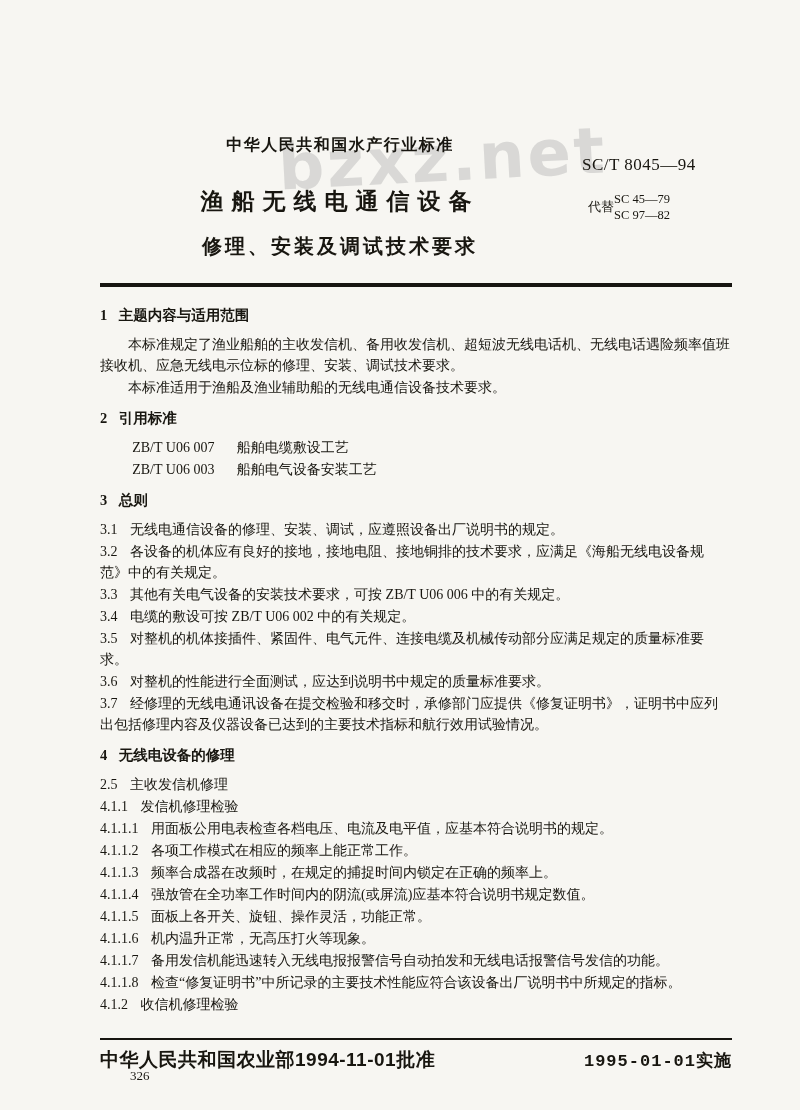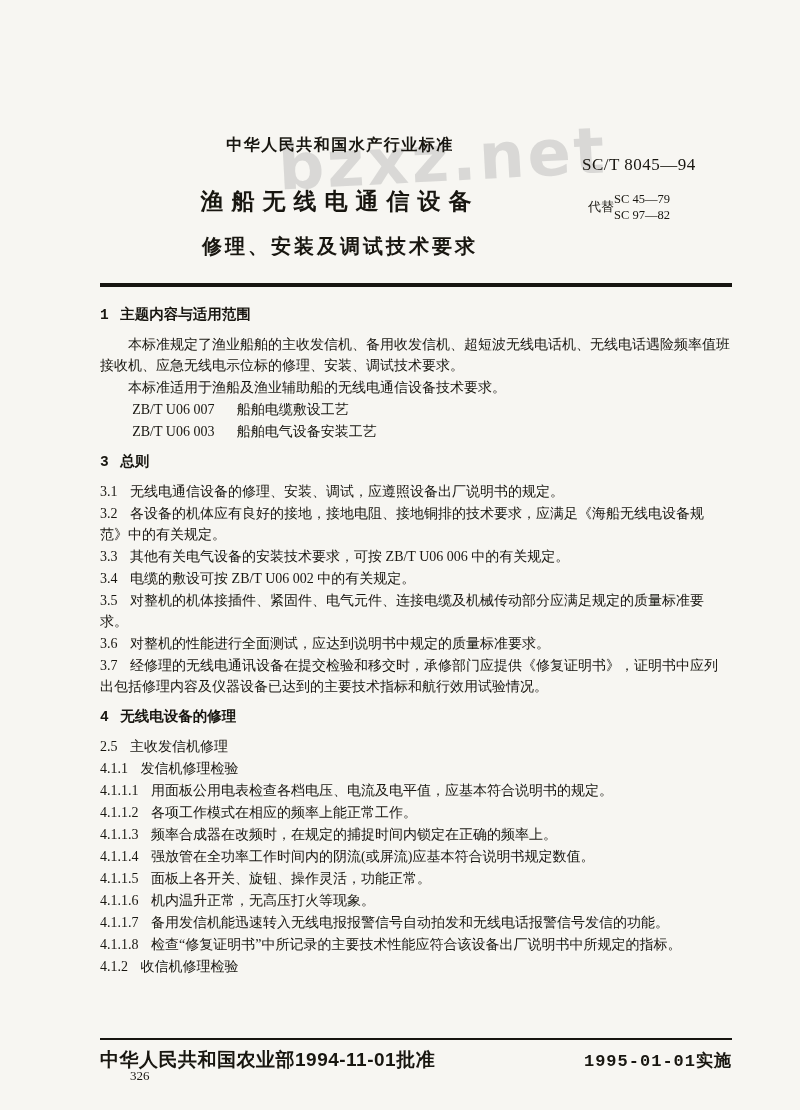--- a/index.html
+++ b/index.html
@@ -117,21 +117,21 @@
     top: 305px;
     left: 100px;
     width: 632px;
     font-size: 14px;
     line-height: 21px;
     z-index: 2;
   }
   .block { margin: 1px 0; }
   .block .num { margin-right: 0.9em; }
   .heading {
-    font-family: Liberation Mono, monospace;
+    font-family: Liberation Serif, serif;
     font-weight: bold;
     font-size: 14.5px;
     margin: 10px 0 8px;
   }
   .doc-body .heading:first-child { margin-top: 0; }
   .heading .num { margin-right: 0.8em; }
   .para { text-indent: 2em; }
   .ref { margin-left: 2.3em; }
   .ref .num { margin-right: 1.6em; }
   .ref .txt {
@@ -193,20 +193,21 @@
       </div>
     </div>
   </header>
 
   <div class="rule-top"></div>
 
   <main class="doc-body" id="doc-body">
       <div class="block heading"><span class="num">1</span><span class="txt">主题内容与适用范围</span></div>
       <div class="block para"><span class="txt">本标准规定了渔业船舶的主收发信机、备用收发信机、超短波无线电话机、无线电话遇险频率值班接收机、应急无线电示位标的修理、安装、调试技术要求。</span></div>
       <div class="block para"><span class="txt">本标准适用于渔船及渔业辅助船的无线电通信设备技术要求。</span></div>
+      <div class="block heading"><span class="num">2</span><span class="txt">引用标准</span></div>
       <div class="block ref"><span class="num">ZB/T U06 007</span><span class="txt">船舶电缆敷设工艺</span></div>
       <div class="block ref"><span class="num">ZB/T U06 003</span><span class="txt">船舶电气设备安装工艺</span></div>
       <div class="block heading"><span class="num">3</span><span class="txt">总则</span></div>
       <div class="block clause"><span class="num">3.1</span><span class="txt">无线电通信设备的修理、安装、调试，应遵照设备出厂说明书的规定。</span></div>
       <div class="block clause"><span class="num">3.2</span><span class="txt">各设备的机体应有良好的接地，接地电阻、接地铜排的技术要求，应满足《海船无线电设备规范》中的有关规定。</span></div>
       <div class="block clause"><span class="num">3.3</span><span class="txt">其他有关电气设备的安装技术要求，可按 ZB/T U06 006 中的有关规定。</span></div>
       <div class="block clause"><span class="num">3.4</span><span class="txt">电缆的敷设可按 ZB/T U06 002 中的有关规定。</span></div>
       <div class="block clause"><span class="num">3.5</span><span class="txt">对整机的机体接插件、紧固件、电气元件、连接电缆及机械传动部分应满足规定的质量标准要求。</span></div>
       <div class="block clause"><span class="num">3.6</span><span class="txt">对整机的性能进行全面测试，应达到说明书中规定的质量标准要求。</span></div>
       <div class="block clause"><span class="num">3.7</span><span class="txt">经修理的无线电通讯设备在提交检验和移交时，承修部门应提供《修复证明书》，证明书中应列出包括修理内容及仪器设备已达到的主要技术指标和航行效用试验情况。</span></div>

